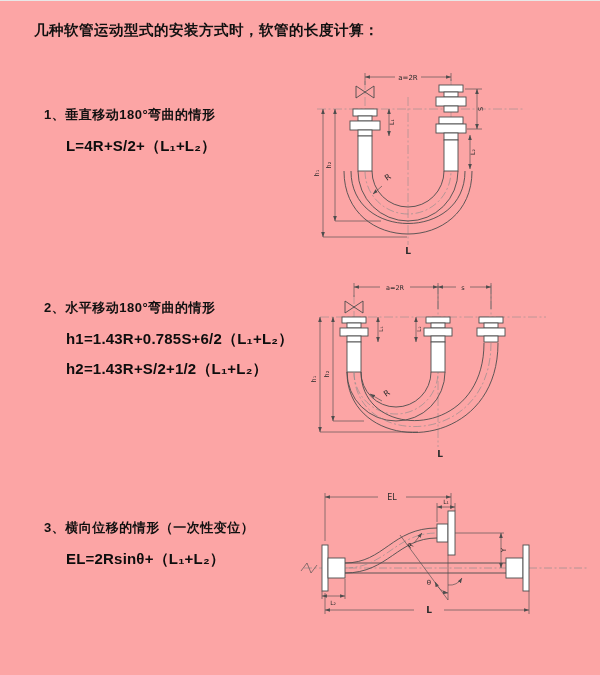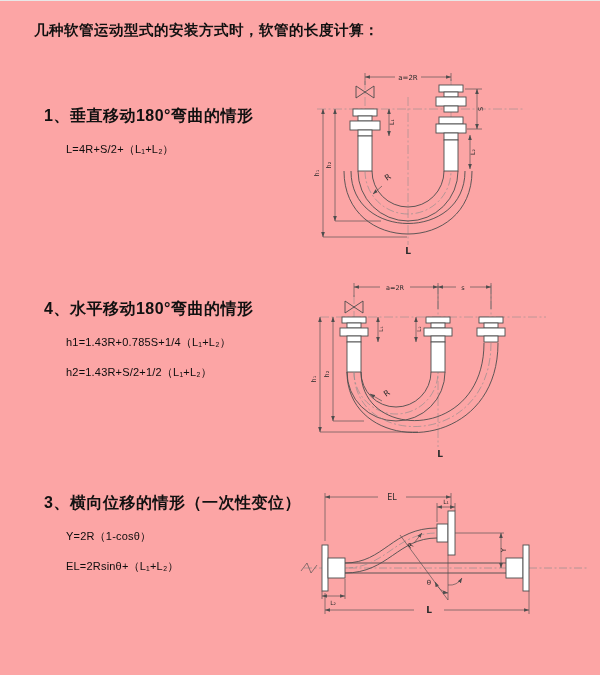--- a/index.html
+++ b/index.html
@@ -6,23 +6,23 @@
   .page{
     position:relative;width:600px;height:675px;background:#fca5a5;
     font-family:"Liberation Sans","DejaVu Sans",sans-serif;color:#161616;
     overflow:hidden;margin:1px auto;
   }
   .title{
     position:absolute;left:34px;top:20px;margin:0;
     font-size:14.5px;font-weight:700;letter-spacing:.5px;color:#111;
   }
   .sec{position:absolute;left:44px;}
-  .sec h2{margin:0 0 13px 0;font-size:16px;font-weight:700;letter-spacing:.5px;color:#111;}
-  .sec p.formula{margin:0 0 12px 0;padding-left:22px;font-size:11px;line-height:18px;font-weight:400;color:#0d0d0d;letter-spacing:.2px;}
-  #sec1{top:105px;} #sec2{top:298px;} #sec3{top:492px;}
+  .sec h2{margin:0 0 13px 0;font-size:13px;font-weight:700;letter-spacing:.5px;color:#111;}
+  .sec p.formula{margin:0 0 12px 0;padding-left:22px;font-size:15px;line-height:18px;font-weight:700;color:#0d0d0d;letter-spacing:.2px;}
+  #sec1{top:105px;} #sec2{top:298px;} #sec3{top:518px;}
   figure.diag{position:absolute;margin:0;padding:0;}
   #fig1{left:303px;top:64px;} #fig2{left:306px;top:278px;} #fig3{left:296px;top:482px;}
   svg .hose{stroke:#4d4d4d;stroke-width:.9;fill:none;}
   svg .dim{stroke:#4d4d4d;stroke-width:.65;fill:none;}
   svg .cl{stroke:#8c8c8c;stroke-width:.55;fill:none;stroke-dasharray:9 2.5 2 2.5;}
   svg .clh{stroke:#8c8c8c;stroke-width:.65;fill:none;stroke-dasharray:8 2.5 2 2.5;}
   svg .fit{fill:#ffffff;stroke:#4d4d4d;stroke-width:.9;}
   svg text{fill:#2c2c2c;font-family:"DejaVu Sans",sans-serif;}
 </style>
 </head>
@@ -123,22 +123,22 @@
         <path class="dim" d="M32 44V156" marker-start="url(#ar1)" marker-end="url(#ar1)"></path>
         <path class="dim" d="M32 156H78"></path>
         <text x="28" y="100" font-size="6.5" text-anchor="middle" transform="rotate(-90 28 100)">h₂</text>
       </g>
 
       <text x="105" y="189" font-size="9" font-weight="bold" text-anchor="middle">L</text>
     </svg>
   </figure>
 
   <section class="sec" id="sec2">
-    <h2>4、水平移动180°弯曲的情形</h2>
-    <p class="formula">h1=1.43R+0.785S+1/4（L₁+L₂）</p>
+    <h2>2、水平移动180°弯曲的情形</h2>
+    <p class="formula">h1=1.43R+0.785S+6/2（L₁+L₂）</p>
     <p class="formula">h2=1.43R+S/2+1/2（L₁+L₂）</p>
   </section>
 
   <figure class="diag" id="fig2">
     <svg width="292" height="182" viewBox="0 0 292 182">
       <defs>
         <pattern id="braid2" width="4" height="4" patternUnits="userSpaceOnUse">
           <path d="M0 4L4 0M0 0L4 4" stroke="#7a7a7a" stroke-width="0.5"></path>
         </pattern>
         <marker id="ar2" viewBox="0 0 10 10" refX="9.5" refY="5" markerWidth="8" markerHeight="8" orient="auto-start-reverse">
@@ -221,21 +221,20 @@
         <path class="dim" d="M27 142H58"></path>
         <text x="23" y="95" font-size="6.5" text-anchor="middle" transform="rotate(-90 23 95)">h₂</text>
       </g>
 
       <text x="134" y="178" font-size="9" font-weight="bold" text-anchor="middle">L</text>
     </svg>
   </figure>
 
   <section class="sec" id="sec3">
     <h2>3、横向位移的情形（一次性变位）</h2>
-    <p class="formula">Y=2R（1-cosθ）</p>
     <p class="formula">EL=2Rsinθ+（L₁+L₂）</p>
   </section>
 
   <figure class="diag" id="fig3">
     <svg width="302" height="152" viewBox="0 0 302 152">
       <defs>
         <marker id="ar3" viewBox="0 0 10 10" refX="9.5" refY="5" markerWidth="8" markerHeight="8" orient="auto-start-reverse">
           <path d="M0 1.5L10 5L0 8.5z" fill="#4d4d4d"></path>
         </marker>
       </defs>

